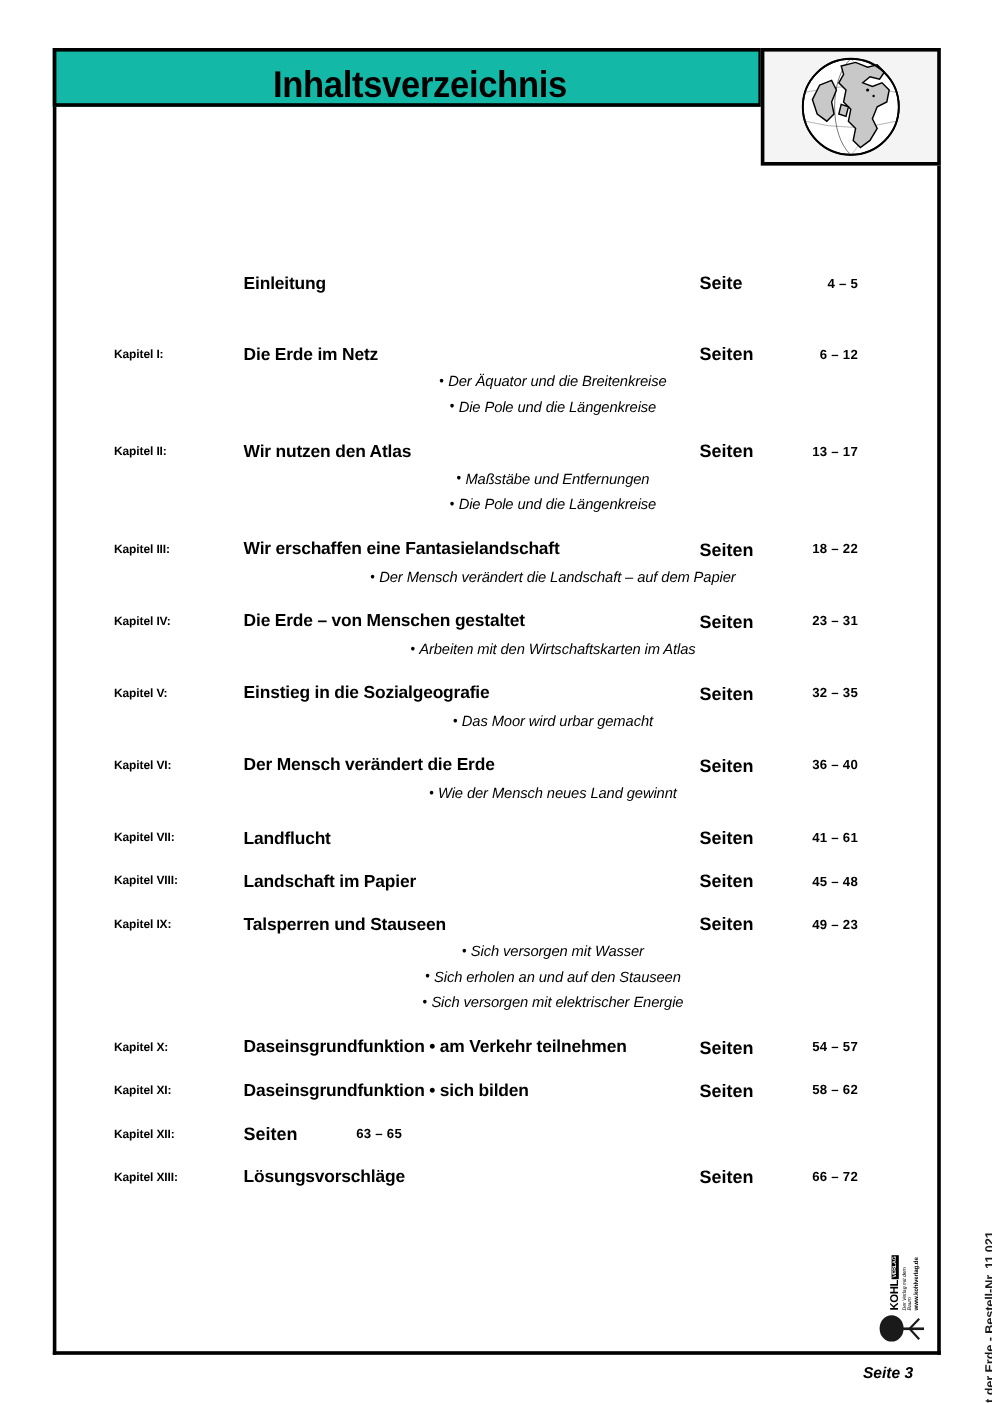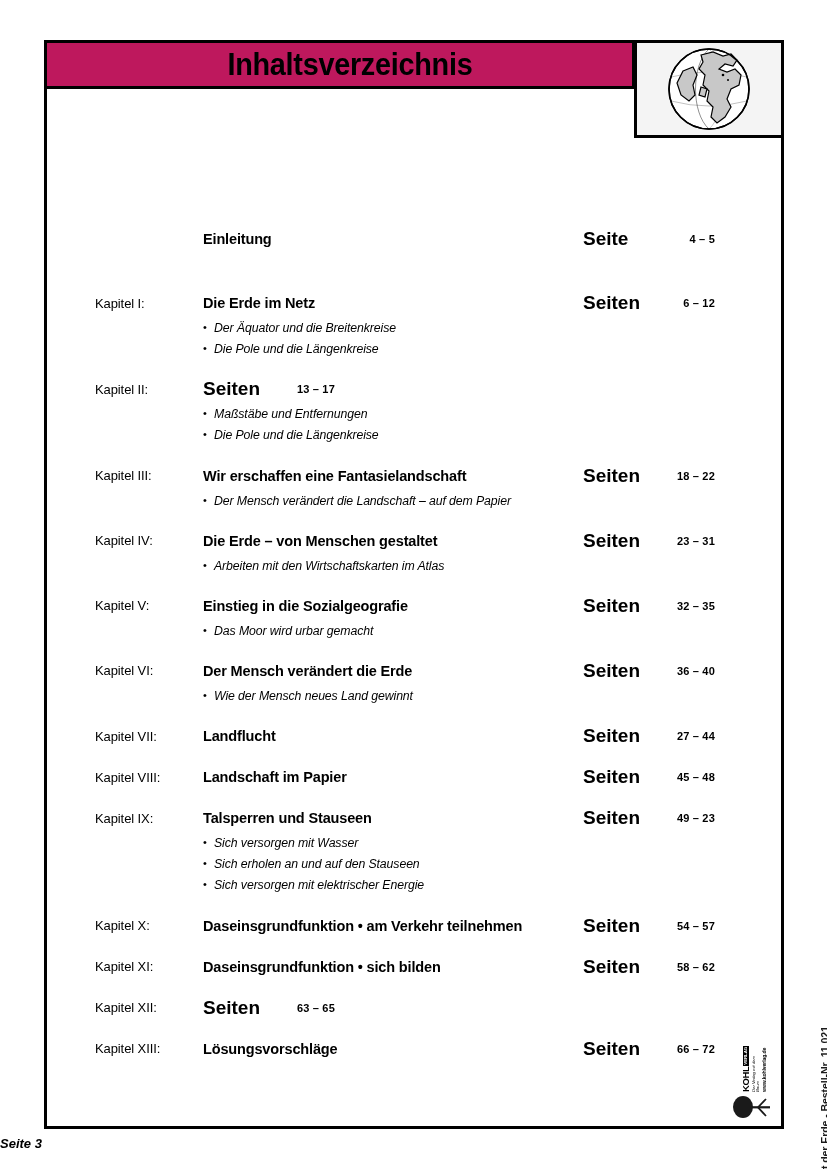--- a/index.html
+++ b/index.html
@@ -24,24 +24,24 @@
     border-bottom: 3px solid #000;
     border-right: 3px solid #000;
     border-top: 0;
   }
 
   
   #header-bar {
     position: absolute;
     left: 44px; top: 40px;
     width: 591px; height: 49px;
-    background: #be185d;
+    background: #14b8a6;
     border: 3px solid #000;
     display: flex;
-    align-items: center;
+    align-items: flex-end;
     justify-content: center;
   }
   #header-title {
     font-size: 31px;
     font-weight: bold;
     letter-spacing: -0.3px;
     transform: scaleX(0.93);
     transform-origin: center;
     white-space: nowrap;
     padding-left: 22px;
@@ -67,34 +67,34 @@
     width: 620px;
   }
   .toc-row {
     display: flex;
     align-items: center;
     white-space: nowrap;
   }
   .col-kapitel {
     width: 108px;
     flex: 0 0 108px;
-    font-size: 13px;
-    font-weight: normal;
+    font-size: 10px;
+    font-weight: bold;
     letter-spacing: -0.1px;
   }
   .col-title {
     flex: 1 1 auto;
     font-size: 14.5px;
     font-weight: bold;
     letter-spacing: -0.15px;
   }
   .col-seiten {
     width: 70px;
     flex: 0 0 70px;
-    font-size: 19px;
+    font-size: 15px;
     font-weight: bold;
     text-align: left;
   }
   .col-pages {
     width: 62px;
     flex: 0 0 62px;
     font-size: 11px;
     font-weight: bold;
     text-align: right;
     letter-spacing: 0.2px;
@@ -107,20 +107,21 @@
     padding: 0;
     list-style: none;
   }
   .bullets li {
     font-size: 12.3px;
     font-style: italic;
     line-height: 1.72;
     padding-left: 108px;
     white-space: nowrap;
     letter-spacing: -0.1px;
+    text-align: center;
   }
   .bullets li .dot {
     display: inline-block;
     width: 11px;
     font-style: normal;
     font-size: 11px;
     vertical-align: 1px;
   }
 
   .gap-intro { height: 42px; }
@@ -179,21 +180,21 @@
   .logo-url {
     font-size: 5.2px; font-weight: bold; letter-spacing: -0.15px;
     margin-top: 1px;
   }
 
   
   #footer-page {
     position: absolute;
     left: 0; top: 1136px;
     width: 783px;
-    text-align: left;
+    text-align: right;
     padding-right: 22px;
     font-size: 13px;
     font-style: italic;
     font-weight: bold;
   }
 </style>
 </head>
 <body>
 
 <div id="page-frame"></div>
@@ -248,20 +249,21 @@
         </div>
         <ul class="bullets">
           <li><span class="dot">•</span><span>Der Äquator und die Breitenkreise</span></li>
           <li><span class="dot">•</span><span>Die Pole und die Längenkreise</span></li>
         </ul>
       </div>
       <div class="gap-row"></div>
       <div class="toc-entry">
         <div class="toc-row">
           <div class="col-kapitel">Kapitel II:</div>
+          <div class="col-title">Wir nutzen den Atlas</div>
           <div class="col-seiten">Seiten</div>
           <div class="col-pages">13 – 17</div>
         </div>
         <ul class="bullets">
           <li><span class="dot">•</span><span>Maßstäbe und Entfernungen</span></li>
           <li><span class="dot">•</span><span>Die Pole und die Längenkreise</span></li>
         </ul>
       </div>
       <div class="gap-row"></div>
       <div class="toc-entry">
@@ -310,21 +312,21 @@
         <ul class="bullets">
           <li><span class="dot">•</span><span>Wie der Mensch neues Land gewinnt</span></li>
         </ul>
       </div>
       <div class="gap-row"></div>
       <div class="toc-entry">
         <div class="toc-row">
           <div class="col-kapitel">Kapitel VII:</div>
           <div class="col-title">Landflucht</div>
           <div class="col-seiten">Seiten</div>
-          <div class="col-pages">27 – 44</div>
+          <div class="col-pages">41 – 61</div>
         </div>
       </div>
       <div class="gap-row-tight"></div>
       <div class="toc-entry">
         <div class="toc-row">
           <div class="col-kapitel">Kapitel VIII:</div>
           <div class="col-title">Landschaft im Papier</div>
           <div class="col-seiten">Seiten</div>
           <div class="col-pages">45 – 48</div>
         </div>

